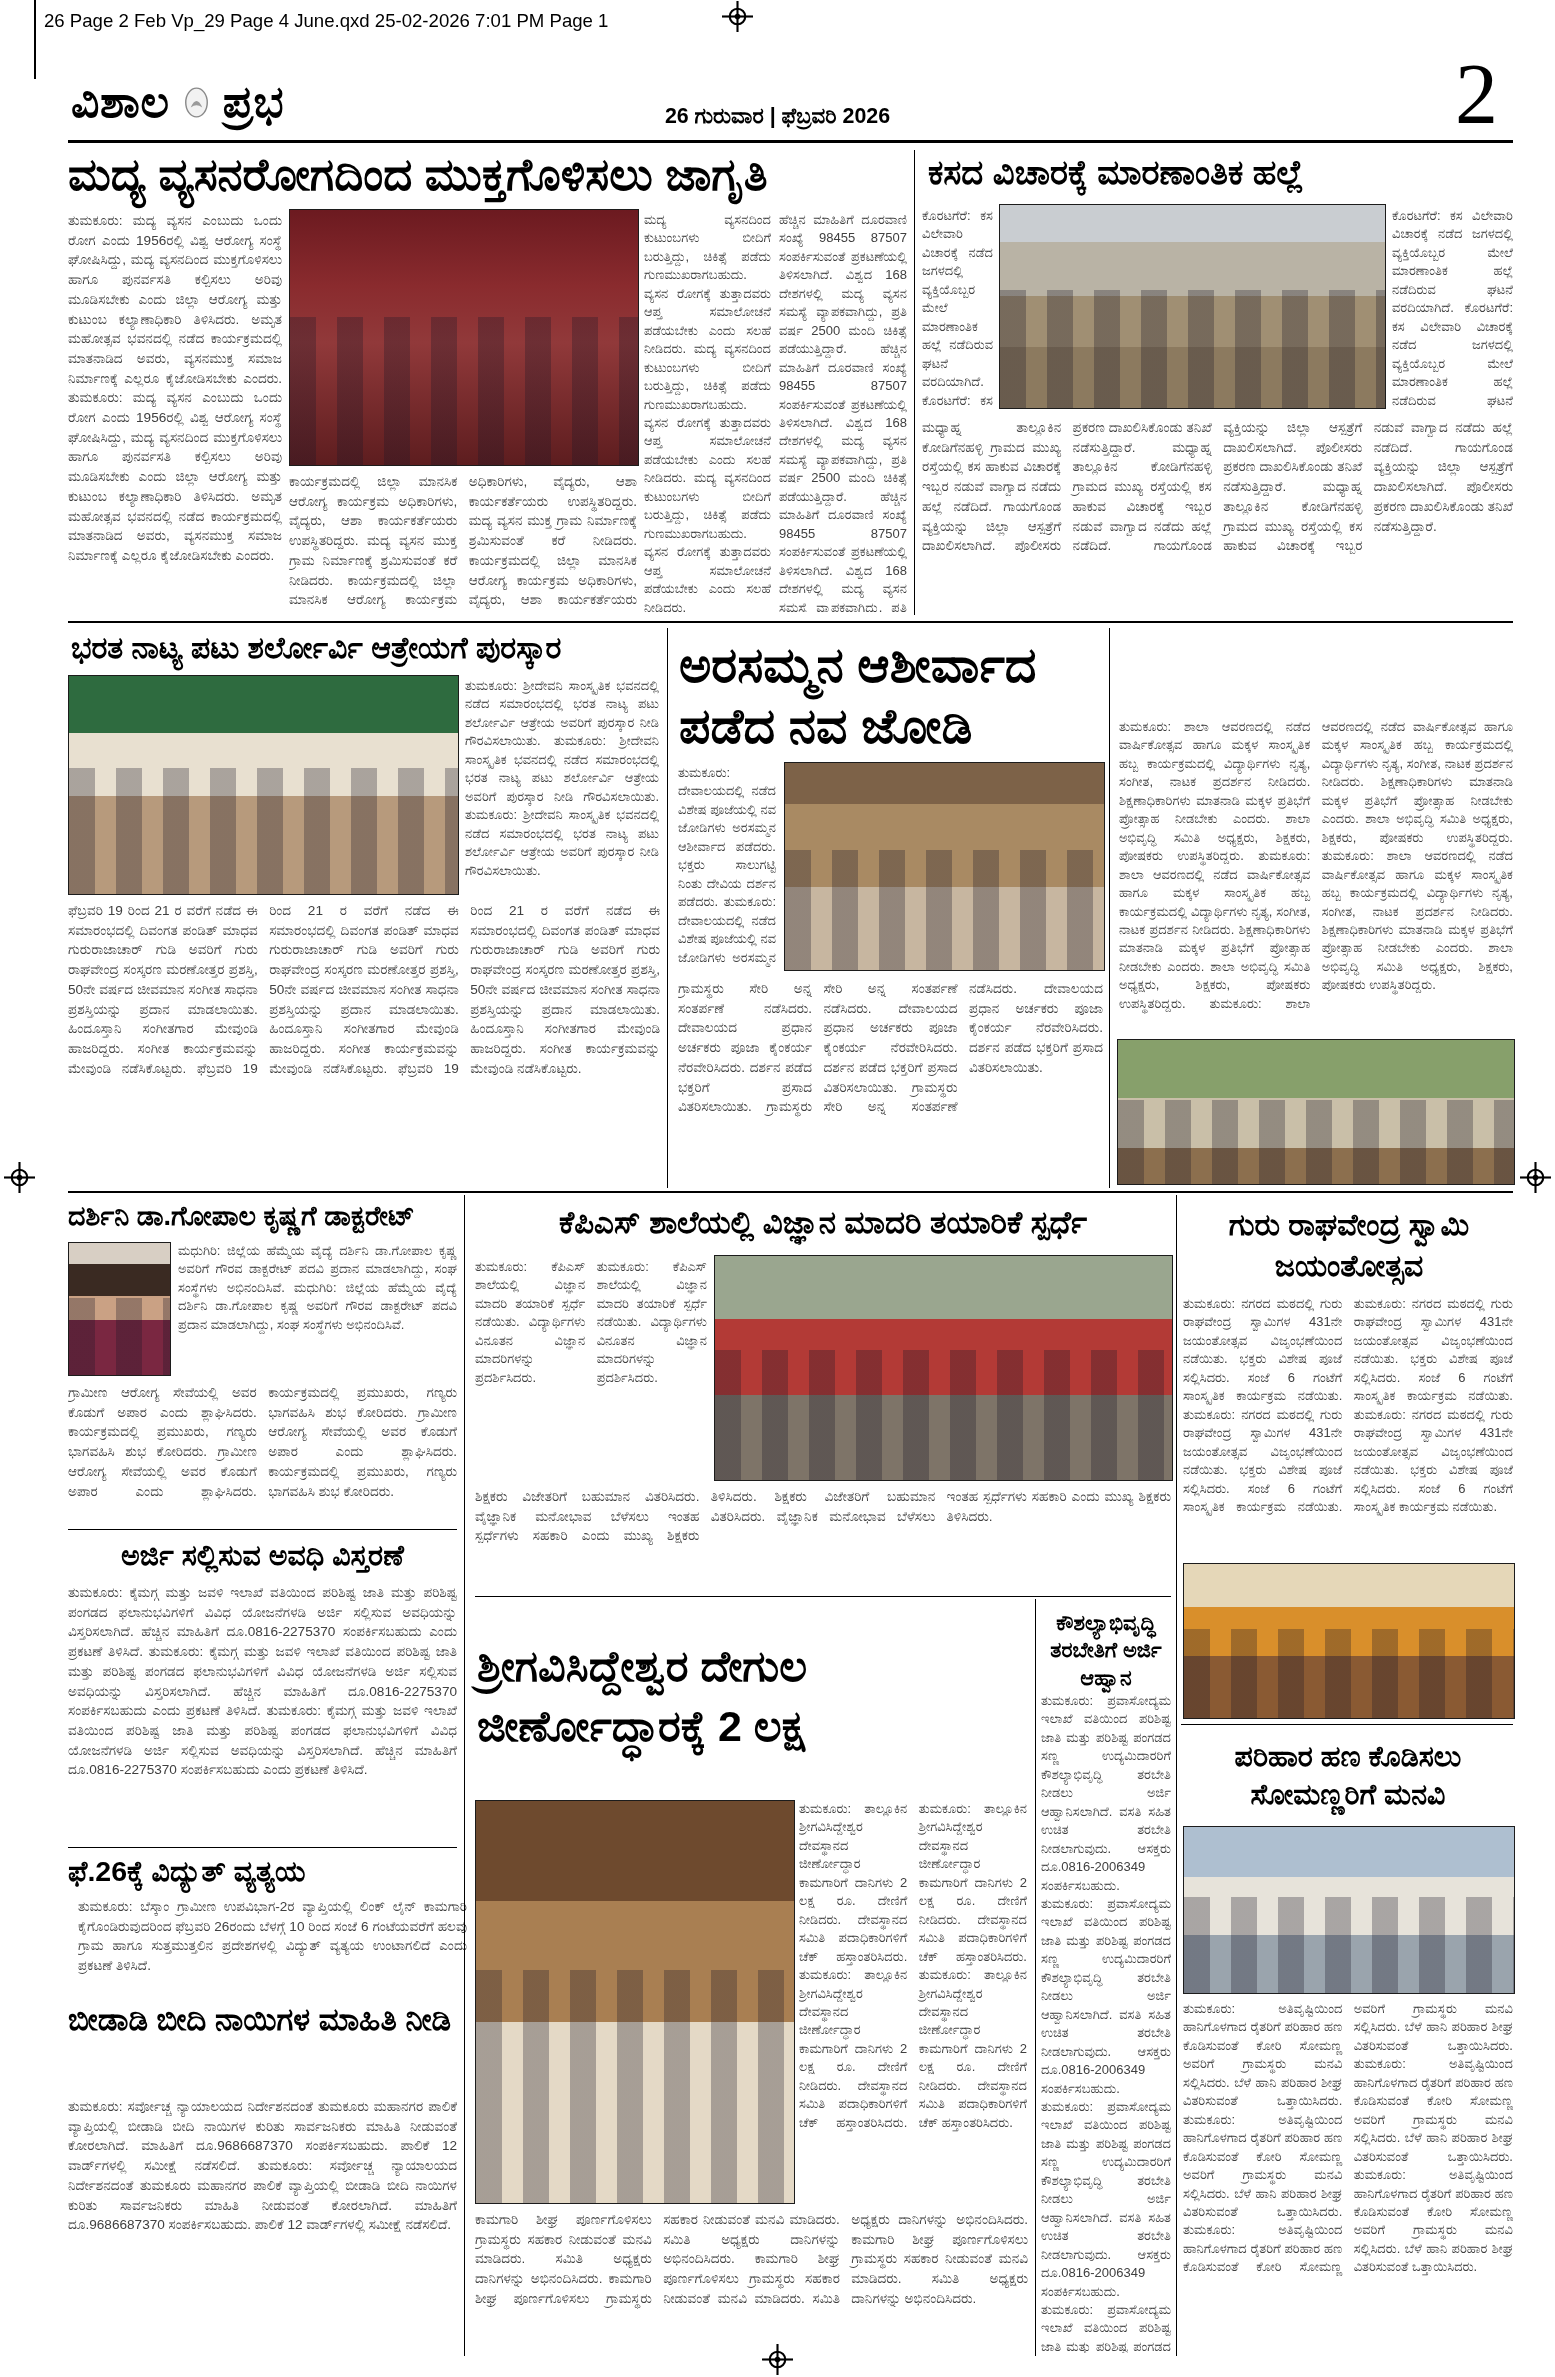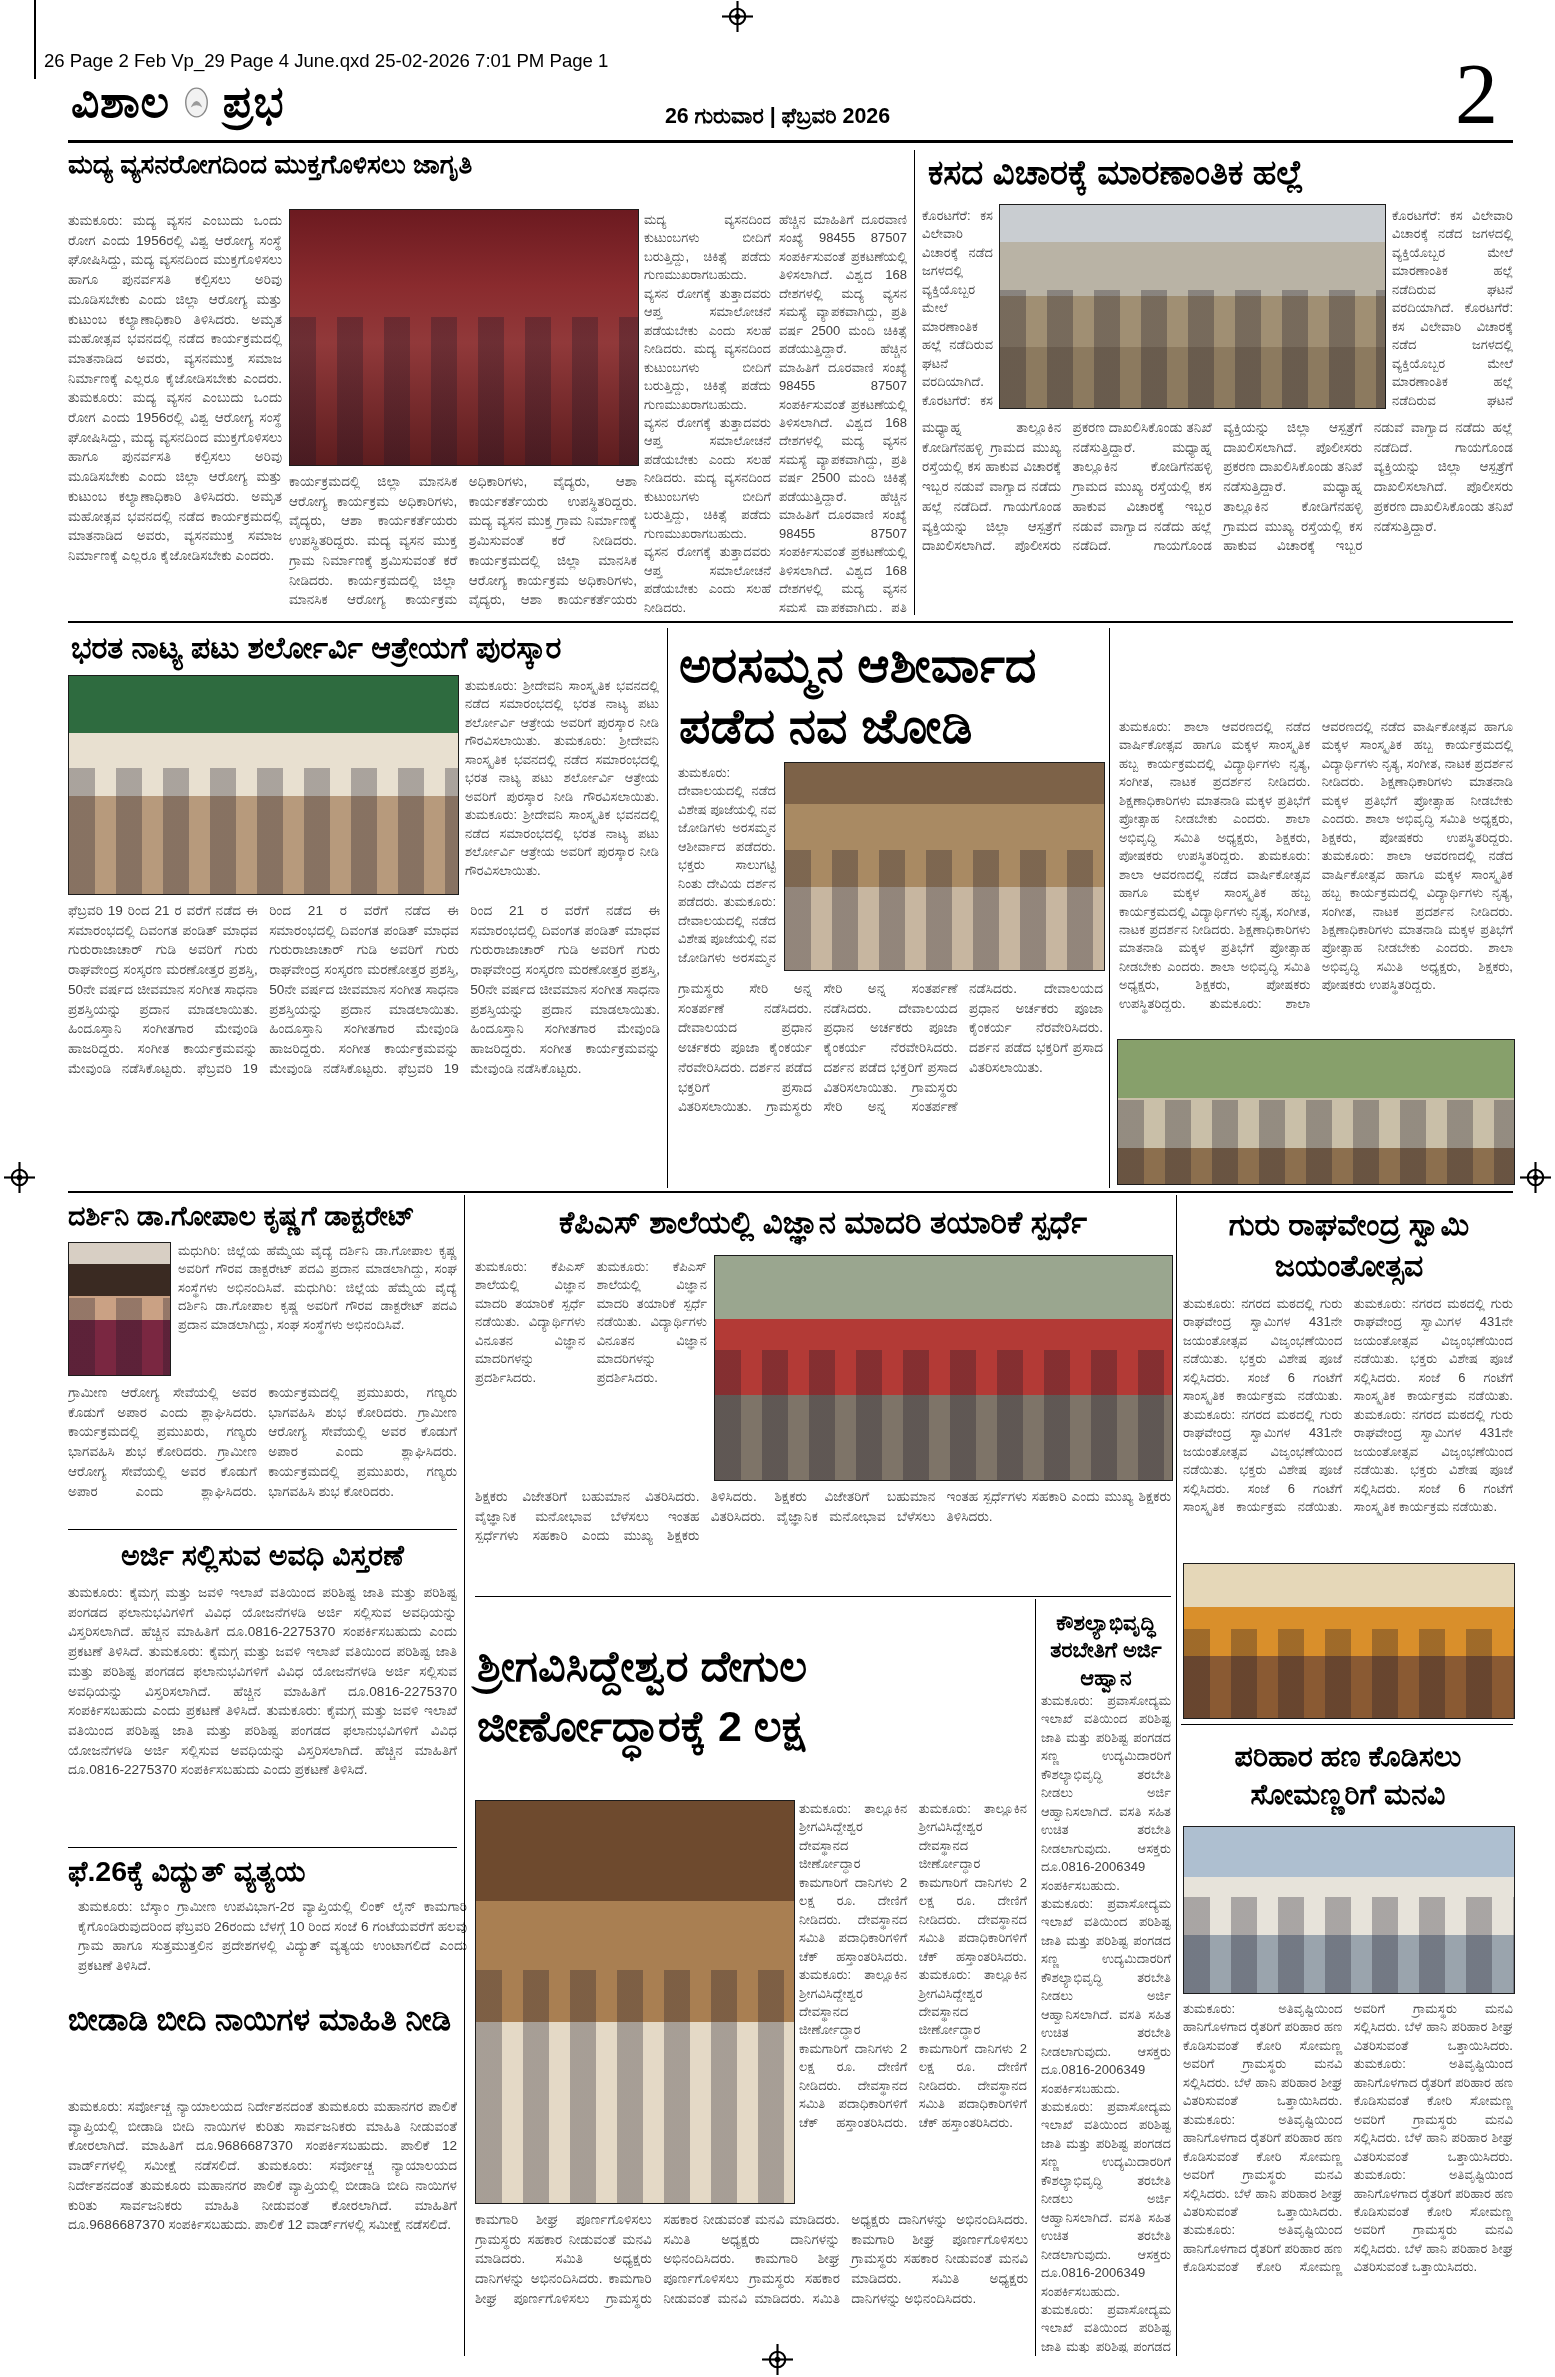--- a/index.html
+++ b/index.html
@@ -1,19 +1,19 @@
 <!DOCTYPE html>
 <html style="font-size:11.4px"><head>
 <meta charset="utf-8">
 <style>
   html,body{margin:0;padding:0;background:#ffffff;}
   .page{position:relative;width:1555px;height:2377px;background:#fff;
         font-family:"Liberation Sans",sans-serif;color:#111;overflow:hidden;}
   .abs{position:absolute;}
-  .slug{font-size:18.6px;color:#000;white-space:nowrap;margin-top:40px;}
+  .slug{font-size:18.6px;color:#000;white-space:nowrap;}
   .masthead{font-size:44px;font-weight:bold;color:#000;letter-spacing:0.7px;display:flex;align-items:center;gap:10px;}
   .dateline{width:1555px;text-align:center;font-size:21.4px;font-weight:600;color:#000;}
   .pagenum{font-size:86px;font-family:"Liberation Serif",serif;font-weight:400;color:#000;line-height:1;}
   .hrule{background:#000;}
   .vrule{background:#000;}
   .headline{font-weight:bold;color:#000;line-height:1.12;}
   .hl-center{text-align:center;}
   .body-text{font-size:13.6px;line-height:1.45;text-align:justify;overflow:hidden;word-break:break-word;color:#404040;}
   .small{font-size:13px;line-height:1.42;}
   .cols-2{column-count:2;column-gap:11.4px;}
@@ -72,21 +72,21 @@
     <svg width="33" height="33" viewBox="0 0 46 46">
         <ellipse cx="23" cy="23" rx="15" ry="20" fill="#f2f2f2" stroke="#8a8a8a" stroke-width="2"></ellipse>
         <path d="M15 30 Q23 12 31 30 Q23 24 15 30 Z" fill="#9a9a9a"></path>
       </svg>
     <span>ಪ್ರಭ</span>
   </div>
   <div class="abs dateline" style="left:0;top:104px;">26 ಗುರುವಾರ | ಫೆಬ್ರವರಿ 2026</div>
   <div class="abs pagenum" style="left:1455px;top:51px;">2</div>
   <div class="abs hrule" style="left:68px;top:140px;width:1445px;height:2.9px;"></div>
 
-  <div class="abs headline" style="left:68px;top:150px;width:842px;font-size:26px;">ಮದ್ಯ ವ್ಯಸನರೋಗದಿಂದ ಮುಕ್ತಗೊಳಿಸಲು ಜಾಗೃತಿ</div>
+  <div class="abs headline" style="left:68px;top:150px;width:842px;font-size:45px;">ಮದ್ಯ ವ್ಯಸನರೋಗದಿಂದ ಮುಕ್ತಗೊಳಿಸಲು ಜಾಗೃತಿ</div>
   <div class="abs body-text" style="left:68px;top:211px;width:214px;height:401px;">ತುಮಕೂರು: ಮದ್ಯ ವ್ಯಸನ ಎಂಬುದು ಒಂದು ರೋಗ ಎಂದು 1956ರಲ್ಲಿ ವಿಶ್ವ ಆರೋಗ್ಯ ಸಂಸ್ಥೆ ಘೋಷಿಸಿದ್ದು, ಮದ್ಯ ವ್ಯಸನದಿಂದ ಮುಕ್ತಗೊಳಿಸಲು ಹಾಗೂ ಪುನರ್ವಸತಿ ಕಲ್ಪಿಸಲು ಅರಿವು ಮೂಡಿಸಬೇಕು ಎಂದು ಜಿಲ್ಲಾ ಆರೋಗ್ಯ ಮತ್ತು ಕುಟುಂಬ ಕಲ್ಯಾಣಾಧಿಕಾರಿ ತಿಳಿಸಿದರು. ಅಮೃತ ಮಹೋತ್ಸವ ಭವನದಲ್ಲಿ ನಡೆದ ಕಾರ್ಯಕ್ರಮದಲ್ಲಿ ಮಾತನಾಡಿದ ಅವರು, ವ್ಯಸನಮುಕ್ತ ಸಮಾಜ ನಿರ್ಮಾಣಕ್ಕೆ ಎಲ್ಲರೂ ಕೈಜೋಡಿಸಬೇಕು ಎಂದರು. ತುಮಕೂರು: ಮದ್ಯ ವ್ಯಸನ ಎಂಬುದು ಒಂದು ರೋಗ ಎಂದು 1956ರಲ್ಲಿ ವಿಶ್ವ ಆರೋಗ್ಯ ಸಂಸ್ಥೆ ಘೋಷಿಸಿದ್ದು, ಮದ್ಯ ವ್ಯಸನದಿಂದ ಮುಕ್ತಗೊಳಿಸಲು ಹಾಗೂ ಪುನರ್ವಸತಿ ಕಲ್ಪಿಸಲು ಅರಿವು ಮೂಡಿಸಬೇಕು ಎಂದು ಜಿಲ್ಲಾ ಆರೋಗ್ಯ ಮತ್ತು ಕುಟುಂಬ ಕಲ್ಯಾಣಾಧಿಕಾರಿ ತಿಳಿಸಿದರು. ಅಮೃತ ಮಹೋತ್ಸವ ಭವನದಲ್ಲಿ ನಡೆದ ಕಾರ್ಯಕ್ರಮದಲ್ಲಿ ಮಾತನಾಡಿದ ಅವರು, ವ್ಯಸನಮುಕ್ತ ಸಮಾಜ ನಿರ್ಮಾಣಕ್ಕೆ ಎಲ್ಲರೂ ಕೈಜೋಡಿಸಬೇಕು ಎಂದರು.</div>
   <div class="photo ph-stage" style="left:289px;top:209px;width:348px;height:255px;"></div>
   <div class="abs body-text small" style="left:644px;top:211px;width:127px;height:401px;">ಮದ್ಯ ವ್ಯಸನದಿಂದ ಕುಟುಂಬಗಳು ಬೀದಿಗೆ ಬರುತ್ತಿದ್ದು, ಚಿಕಿತ್ಸೆ ಪಡೆದು ಗುಣಮುಖರಾಗಬಹುದು. ವ್ಯಸನ ರೋಗಕ್ಕೆ ತುತ್ತಾದವರು ಆಪ್ತ ಸಮಾಲೋಚನೆ ಪಡೆಯಬೇಕು ಎಂದು ಸಲಹೆ ನೀಡಿದರು. ಮದ್ಯ ವ್ಯಸನದಿಂದ ಕುಟುಂಬಗಳು ಬೀದಿಗೆ ಬರುತ್ತಿದ್ದು, ಚಿಕಿತ್ಸೆ ಪಡೆದು ಗುಣಮುಖರಾಗಬಹುದು. ವ್ಯಸನ ರೋಗಕ್ಕೆ ತುತ್ತಾದವರು ಆಪ್ತ ಸಮಾಲೋಚನೆ ಪಡೆಯಬೇಕು ಎಂದು ಸಲಹೆ ನೀಡಿದರು. ಮದ್ಯ ವ್ಯಸನದಿಂದ ಕುಟುಂಬಗಳು ಬೀದಿಗೆ ಬರುತ್ತಿದ್ದು, ಚಿಕಿತ್ಸೆ ಪಡೆದು ಗುಣಮುಖರಾಗಬಹುದು. ವ್ಯಸನ ರೋಗಕ್ಕೆ ತುತ್ತಾದವರು ಆಪ್ತ ಸಮಾಲೋಚನೆ ಪಡೆಯಬೇಕು ಎಂದು ಸಲಹೆ ನೀಡಿದರು.</div>
   <div class="abs body-text small" style="left:779px;top:211px;width:128px;height:401px;">ಹೆಚ್ಚಿನ ಮಾಹಿತಿಗೆ ದೂರವಾಣಿ ಸಂಖ್ಯೆ 98455 87507 ಸಂಪರ್ಕಿಸುವಂತೆ ಪ್ರಕಟಣೆಯಲ್ಲಿ ತಿಳಿಸಲಾಗಿದೆ. ವಿಶ್ವದ 168 ದೇಶಗಳಲ್ಲಿ ಮದ್ಯ ವ್ಯಸನ ಸಮಸ್ಯೆ ವ್ಯಾಪಕವಾಗಿದ್ದು, ಪ್ರತಿ ವರ್ಷ 2500 ಮಂದಿ ಚಿಕಿತ್ಸೆ ಪಡೆಯುತ್ತಿದ್ದಾರೆ. ಹೆಚ್ಚಿನ ಮಾಹಿತಿಗೆ ದೂರವಾಣಿ ಸಂಖ್ಯೆ 98455 87507 ಸಂಪರ್ಕಿಸುವಂತೆ ಪ್ರಕಟಣೆಯಲ್ಲಿ ತಿಳಿಸಲಾಗಿದೆ. ವಿಶ್ವದ 168 ದೇಶಗಳಲ್ಲಿ ಮದ್ಯ ವ್ಯಸನ ಸಮಸ್ಯೆ ವ್ಯಾಪಕವಾಗಿದ್ದು, ಪ್ರತಿ ವರ್ಷ 2500 ಮಂದಿ ಚಿಕಿತ್ಸೆ ಪಡೆಯುತ್ತಿದ್ದಾರೆ. ಹೆಚ್ಚಿನ ಮಾಹಿತಿಗೆ ದೂರವಾಣಿ ಸಂಖ್ಯೆ 98455 87507 ಸಂಪರ್ಕಿಸುವಂತೆ ಪ್ರಕಟಣೆಯಲ್ಲಿ ತಿಳಿಸಲಾಗಿದೆ. ವಿಶ್ವದ 168 ದೇಶಗಳಲ್ಲಿ ಮದ್ಯ ವ್ಯಸನ ಸಮಸ್ಯೆ ವ್ಯಾಪಕವಾಗಿದ್ದು, ಪ್ರತಿ ವರ್ಷ 2500 ಮಂದಿ ಚಿಕಿತ್ಸೆ ಪಡೆಯುತ್ತಿದ್ದಾರೆ.</div>
   <div class="abs body-text cols-2" style="left:289px;top:472px;width:348px;height:140px;">ಕಾರ್ಯಕ್ರಮದಲ್ಲಿ ಜಿಲ್ಲಾ ಮಾನಸಿಕ ಆರೋಗ್ಯ ಕಾರ್ಯಕ್ರಮ ಅಧಿಕಾರಿಗಳು, ವೈದ್ಯರು, ಆಶಾ ಕಾರ್ಯಕರ್ತೆಯರು ಉಪಸ್ಥಿತರಿದ್ದರು. ಮದ್ಯ ವ್ಯಸನ ಮುಕ್ತ ಗ್ರಾಮ ನಿರ್ಮಾಣಕ್ಕೆ ಶ್ರಮಿಸುವಂತೆ ಕರೆ ನೀಡಿದರು. ಕಾರ್ಯಕ್ರಮದಲ್ಲಿ ಜಿಲ್ಲಾ ಮಾನಸಿಕ ಆರೋಗ್ಯ ಕಾರ್ಯಕ್ರಮ ಅಧಿಕಾರಿಗಳು, ವೈದ್ಯರು, ಆಶಾ ಕಾರ್ಯಕರ್ತೆಯರು ಉಪಸ್ಥಿತರಿದ್ದರು. ಮದ್ಯ ವ್ಯಸನ ಮುಕ್ತ ಗ್ರಾಮ ನಿರ್ಮಾಣಕ್ಕೆ ಶ್ರಮಿಸುವಂತೆ ಕರೆ ನೀಡಿದರು. ಕಾರ್ಯಕ್ರಮದಲ್ಲಿ ಜಿಲ್ಲಾ ಮಾನಸಿಕ ಆರೋಗ್ಯ ಕಾರ್ಯಕ್ರಮ ಅಧಿಕಾರಿಗಳು, ವೈದ್ಯರು, ಆಶಾ ಕಾರ್ಯಕರ್ತೆಯರು ಉಪಸ್ಥಿತರಿದ್ದರು. ಮದ್ಯ ವ್ಯಸನ ಮುಕ್ತ ಗ್ರಾಮ ನಿರ್ಮಾಣಕ್ಕೆ ಶ್ರಮಿಸುವಂತೆ ಕರೆ ನೀಡಿದರು.</div>
   <div class="abs vrule" style="left:914px;top:150px;width:1.4px;height:465px;"></div>
 
   <div class="abs headline" style="left:928px;top:153px;width:585px;font-size:34px;">ಕಸದ ವಿಚಾರಕ್ಕೆ ಮಾರಣಾಂತಿಕ ಹಲ್ಲೆ</div>
   <div class="abs body-text small" style="left:922px;top:207px;width:71px;height:201px;">ಕೊರಟಗೆರೆ: ಕಸ ವಿಲೇವಾರಿ ವಿಚಾರಕ್ಕೆ ನಡೆದ ಜಗಳದಲ್ಲಿ ವ್ಯಕ್ತಿಯೊಬ್ಬರ ಮೇಲೆ ಮಾರಣಾಂತಿಕ ಹಲ್ಲೆ ನಡೆದಿರುವ ಘಟನೆ ವರದಿಯಾಗಿದೆ. ಕೊರಟಗೆರೆ: ಕಸ ವಿಲೇವಾರಿ ವಿಚಾರಕ್ಕೆ ನಡೆದ ಜಗಳದಲ್ಲಿ ವ್ಯಕ್ತಿಯೊಬ್ಬರ ಮೇಲೆ ಮಾರಣಾಂತಿಕ ಹಲ್ಲೆ ನಡೆದಿರುವ ಘಟನೆ ವರದಿಯಾಗಿದೆ.</div>
   <div class="photo ph-street" style="left:999px;top:204px;width:385px;height:203px;"></div>

